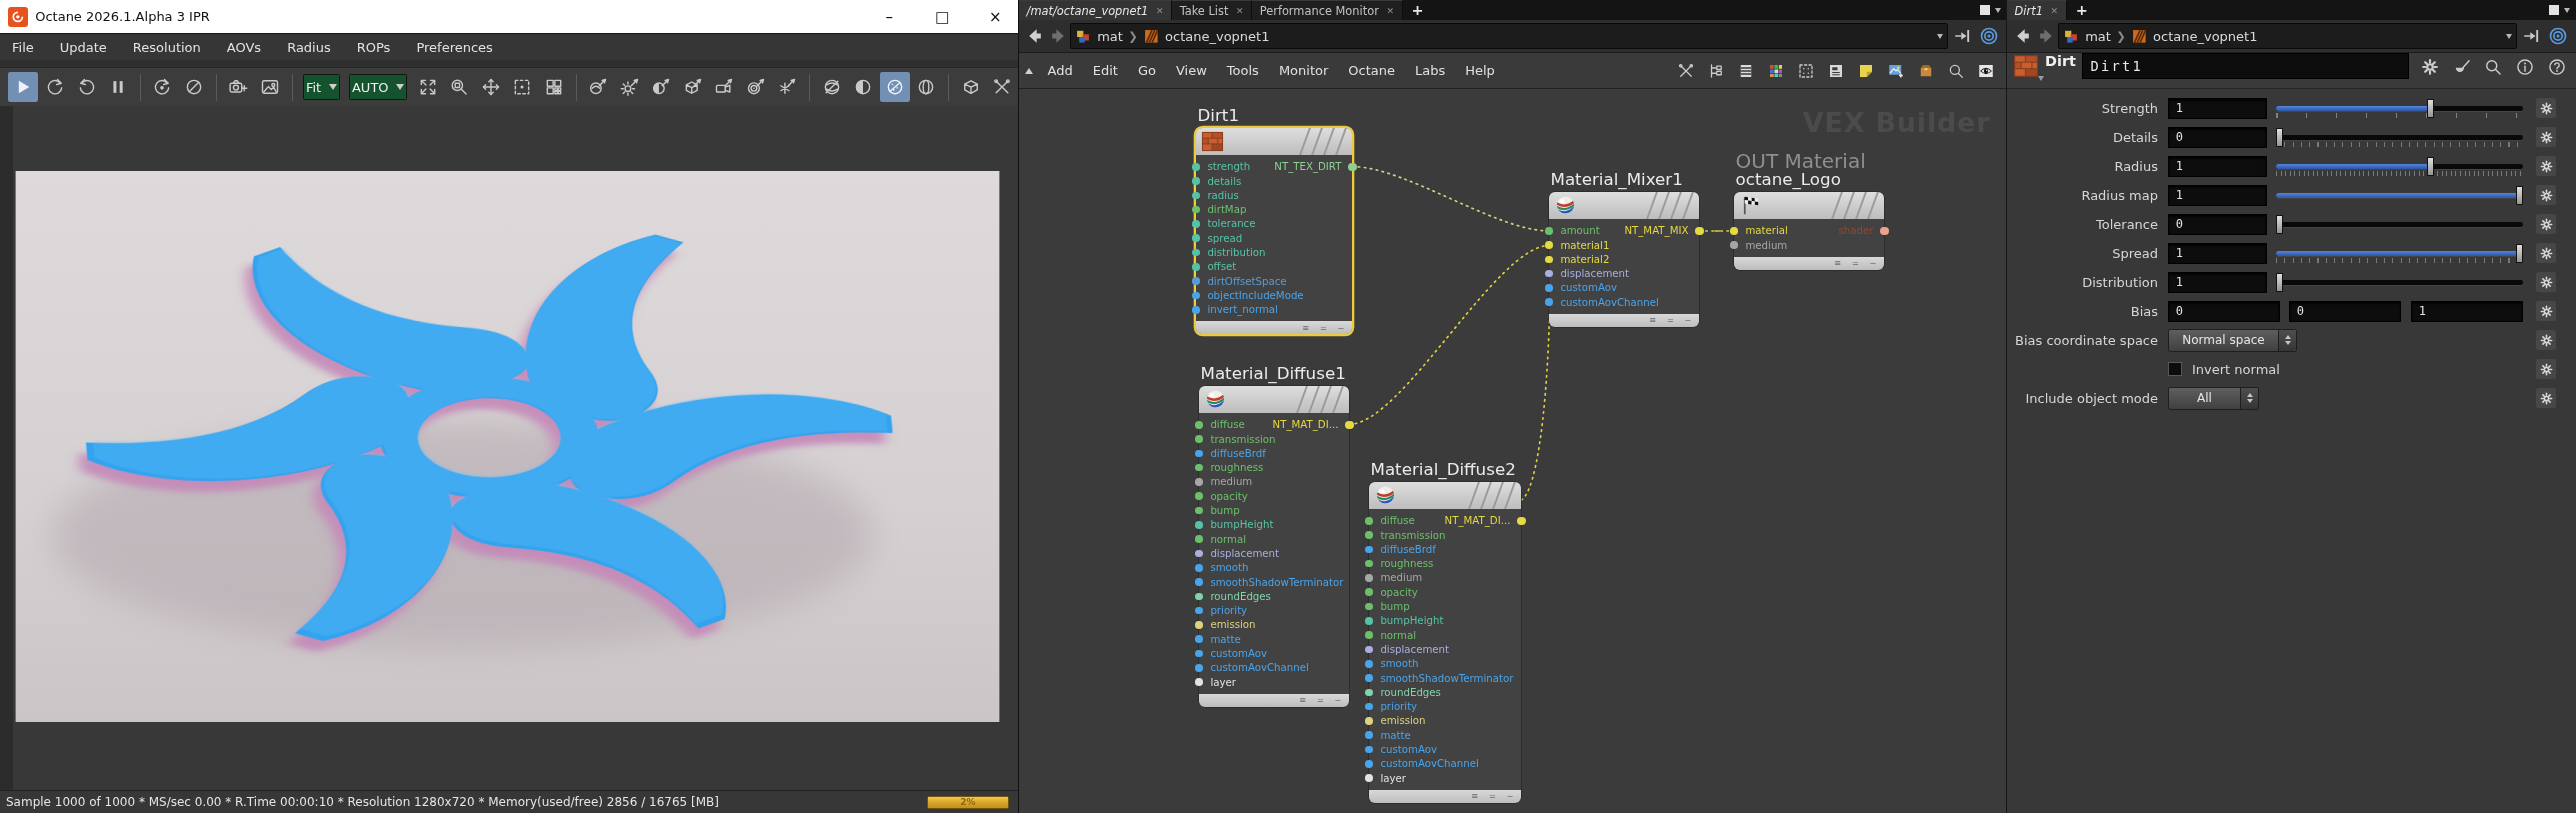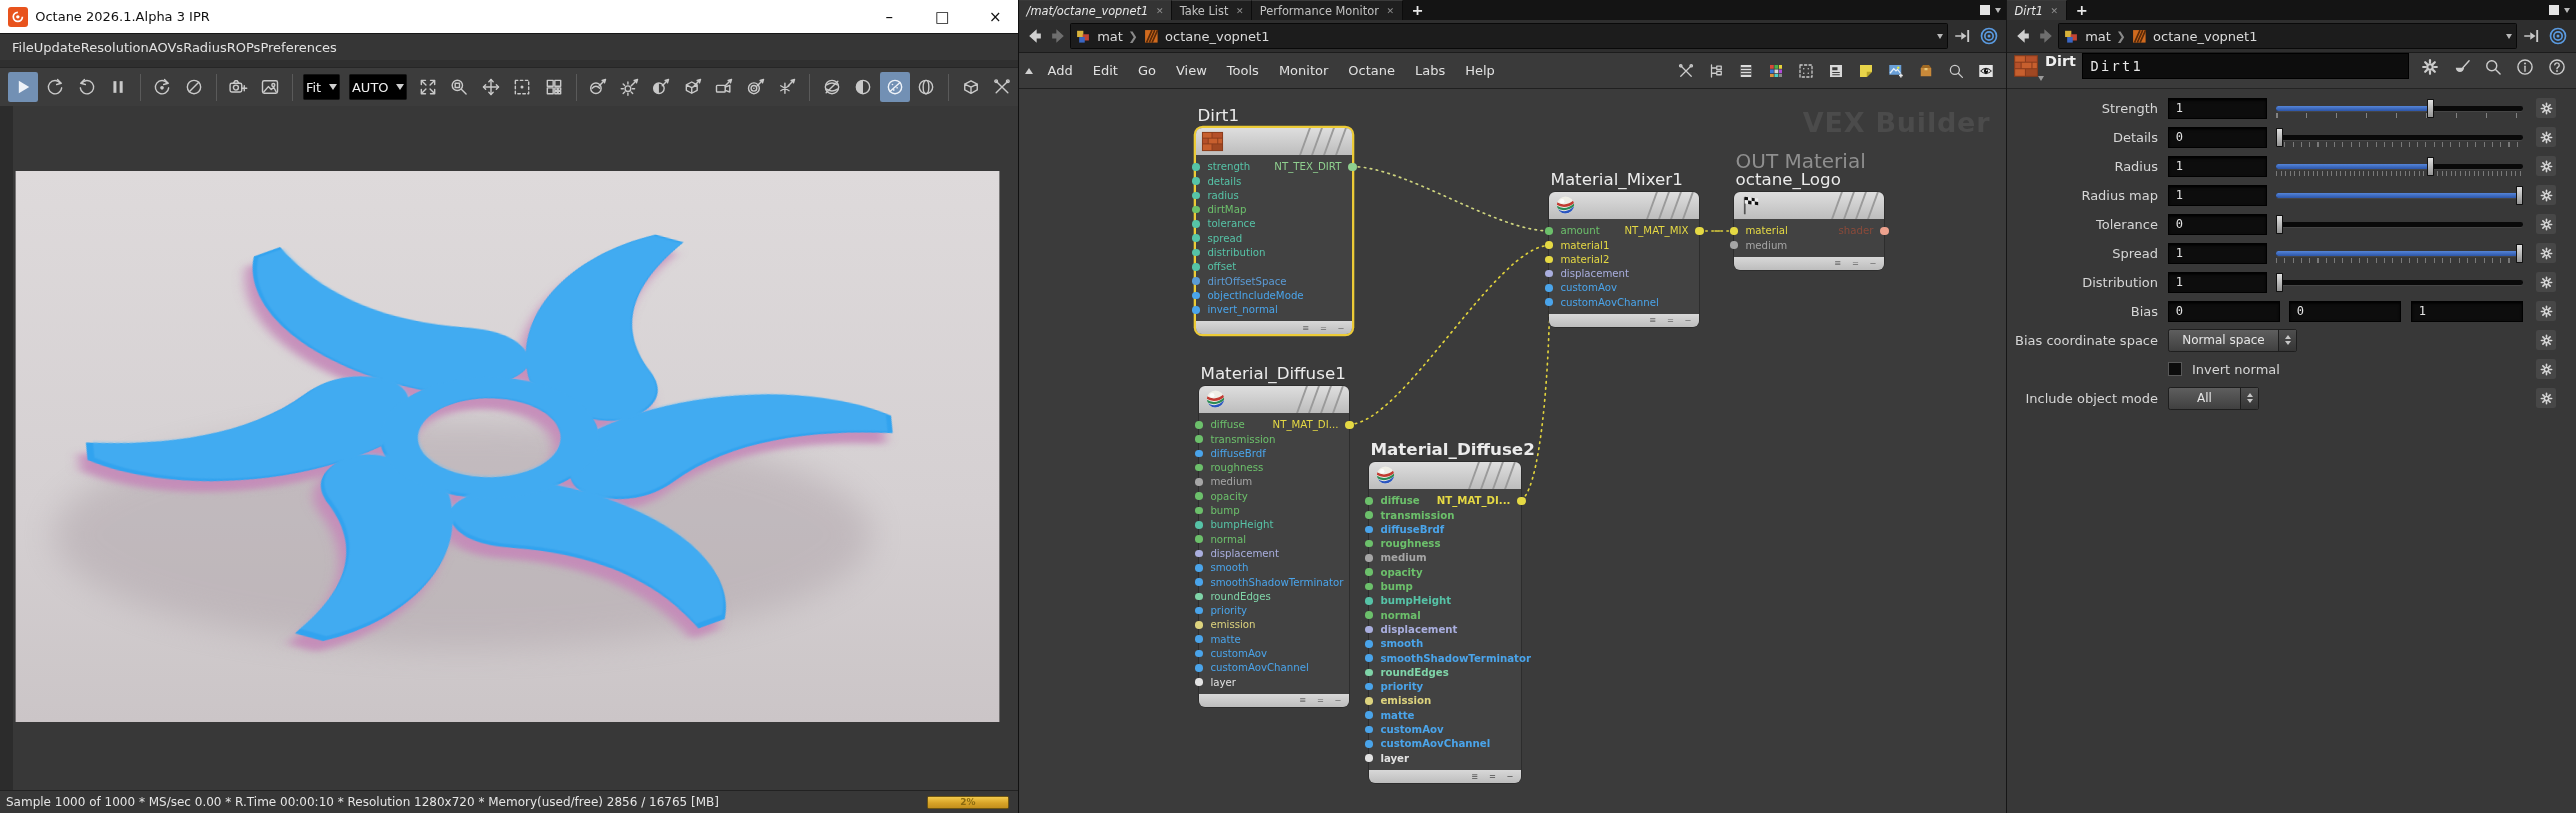--- a/index.html
+++ b/index.html
@@ -7,27 +7,27 @@
               font-family:"DejaVu Sans", sans-serif; }
   .abs { position:absolute; }
 
   
   #octane-window { left:0; top:0; width:1019px; height:814px; background:#2f2f2f; border-right:1.5px solid #111; }
   #oct-titlebar { left:0; top:0; width:100%; height:33px; background:#ffffff; display:flex; align-items:center; }
   #oct-title { color:#111; font-size:13px; margin-left:7.6px; }
   .oct-logo-badge { width:20px; height:20px; margin-left:7.6px; border-radius:3px; background:#e8531d; display:flex; align-items:center; justify-content:center; }
   .winctl { display:flex; margin-left:auto; margin-right:13.7px; gap:35px; }
   .winctl span { color:#111; font-size:15px; width:18px; text-align:center; cursor:default; }
-  #oct-menubar { left:0; top:33px; width:100%; height:27px; background:#363636; border-top:1.5px solid #161616; display:flex; align-items:center; padding-left:12px; }
+  #oct-menubar { left:0; top:33px; width:100%; height:27px; background:#363636; border-top:1.5px solid #161616; display:flex; align-items:center; padding-left:12px; gap:26px; }
   #oct-menubar .menu-item { color:#e2e2e2; font-size:13px; }
   #oct-toolbar { left:0; top:67px; width:100%; height:39px; background:#3c3c3c; border-top:0.8px solid #262626; display:flex; align-items:center; padding-left:7.6px; }
   .tbtn { width:32px; height:30px; display:flex; align-items:center; justify-content:center; color:#c9c9c9; border-radius:2.3px; margin:0 0.8px; }
   .tbtn.active { background:#7290b4; color:#eef2f8; }
   .tsep { width:0.8px; height:27px; background:#5a5a5a; margin:0 6px; }
-  .tdrop { height:26px; background:#000000; border:0.8px solid #141414; border-radius:1.5px; color:#f0f0f0; font-size:13px; display:flex; align-items:center; padding:0 2px; gap:7.6px; margin:0 4.6px; }
+  .tdrop { height:26px; background:#14532d; border:0.8px solid #141414; border-radius:1.5px; color:#f0f0f0; font-size:13px; display:flex; align-items:center; padding:0 2px; gap:7.6px; margin:0 4.6px; }
   .tdrop .dd-arrow { width:0; height:0; border-left:4.6px solid transparent; border-right:4.6px solid transparent; border-top:6px solid #cfcfcf; }
   #oct-viewport { left:0; top:106px; width:100%; height:684px; background:#383838; border-left:13.7px solid #2c2c2c; }
   #render-canvas { left:1.5px; top:65px; width:985px; height:551px; }
   #oct-statusbar { left:0; top:790px; width:100%; height:23.5px; background:#373737; border-top:0.8px solid #222; display:flex; align-items:center; }
   #oct-status-text { color:#e5e5e5; font-size:12px; margin-left:6px; }
   #oct-progress { margin-left:auto; margin-right:9px; width:82px; height:13px; border:0.8px solid #6e5512; border-radius:1.5px; background:linear-gradient(#f2c94c,#d7a327 55%,#c3901d); display:flex; align-items:center; justify-content:center; }
   #oct-progress span { font-size:9px; color:#8a6a10; font-weight:bold; }
 
   
   .h-tabstrip { height:20px; background:#141414; display:flex; align-items:stretch; }
@@ -812,21 +812,21 @@
              <span class="pdot" style="background:#e2e2e2"></span>
              <span class="pname" style="color:#e2e2e2">layer</span>
             </div>
           </div>
      <div class="vnode-footer">
             <span>≡</span>
             <span>=</span>
             <span>−</span>
           </div>
         </div>
-        <div class="vnode" style="left: 350px; top: 372px; width: 152px; font-weight: bold;">
+        <div class="vnode" style="left: 350px; top: 392px; width: 152px;">
           <div class="vnode-title">Material_Diffuse2</div>
      <div class="vnode-header">
        <span class="hdr-icon">
               <svg viewBox="0 0 24 24" width="23" height="23">
                 <defs>
                   <clipPath id="bc">
                     <circle cx="12" cy="11.5" r="9"></circle>
                   </clipPath>
                 </defs>
                 <circle cx="12" cy="11.5" r="9" fill="#efeee6"></circle>

